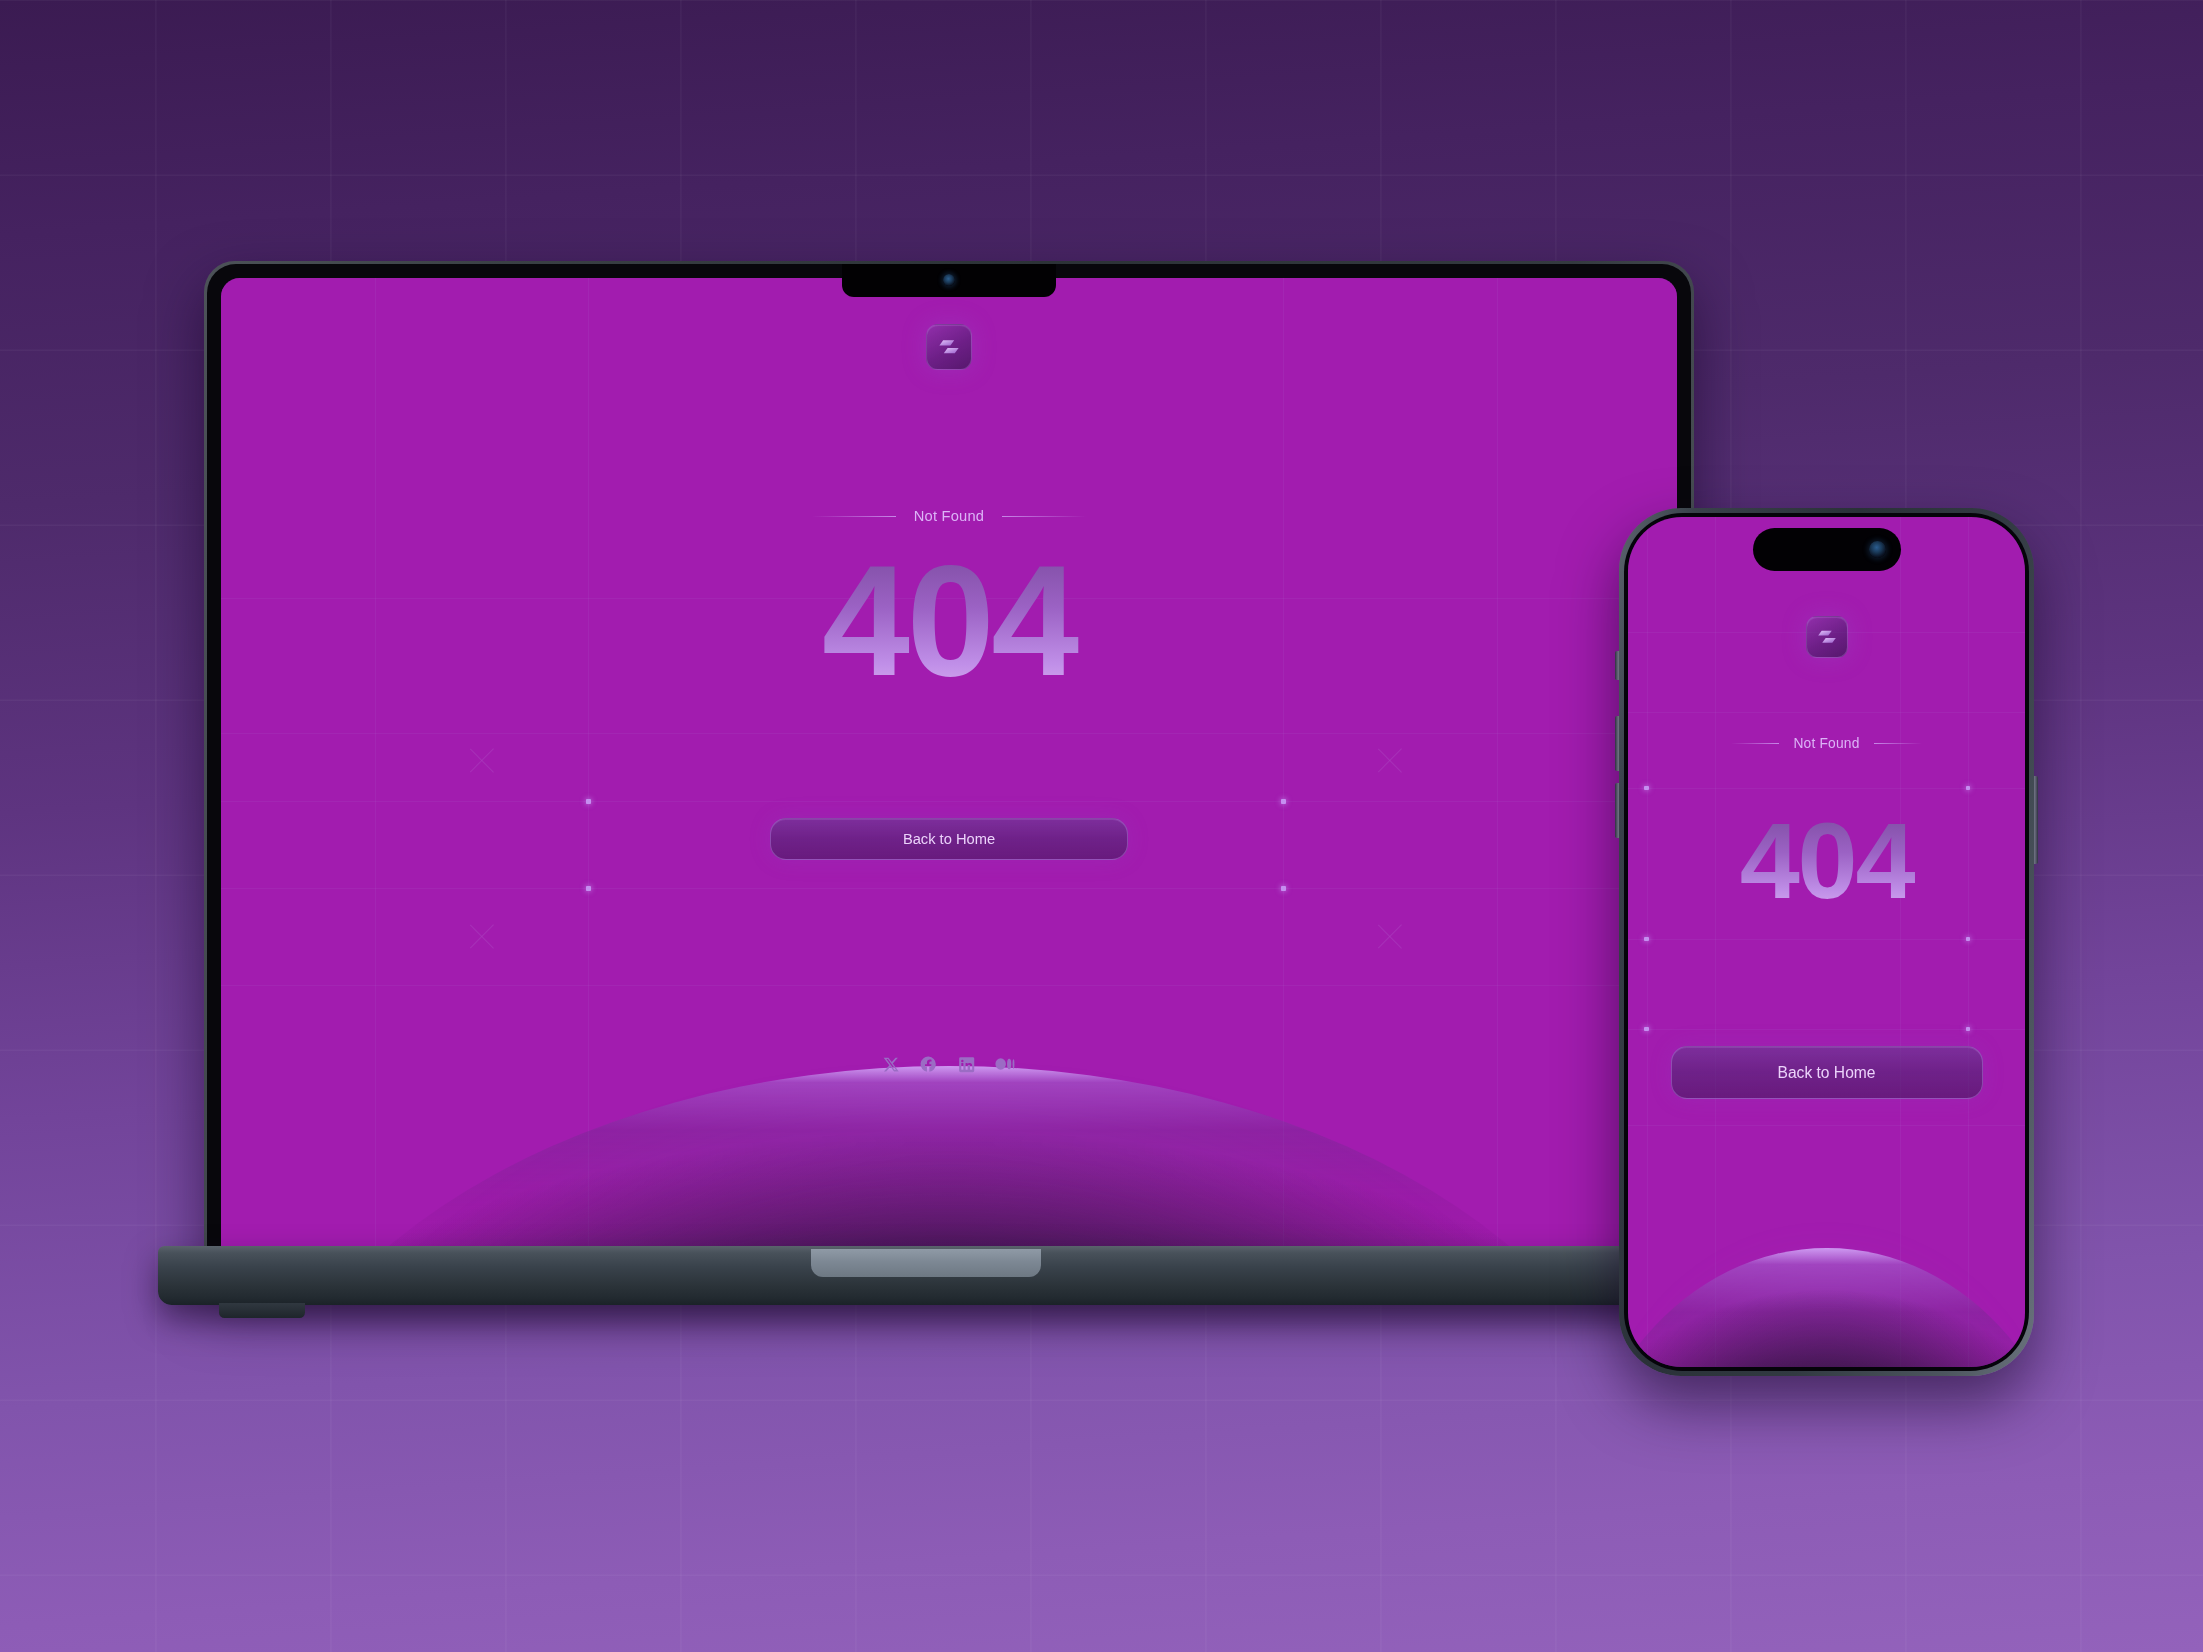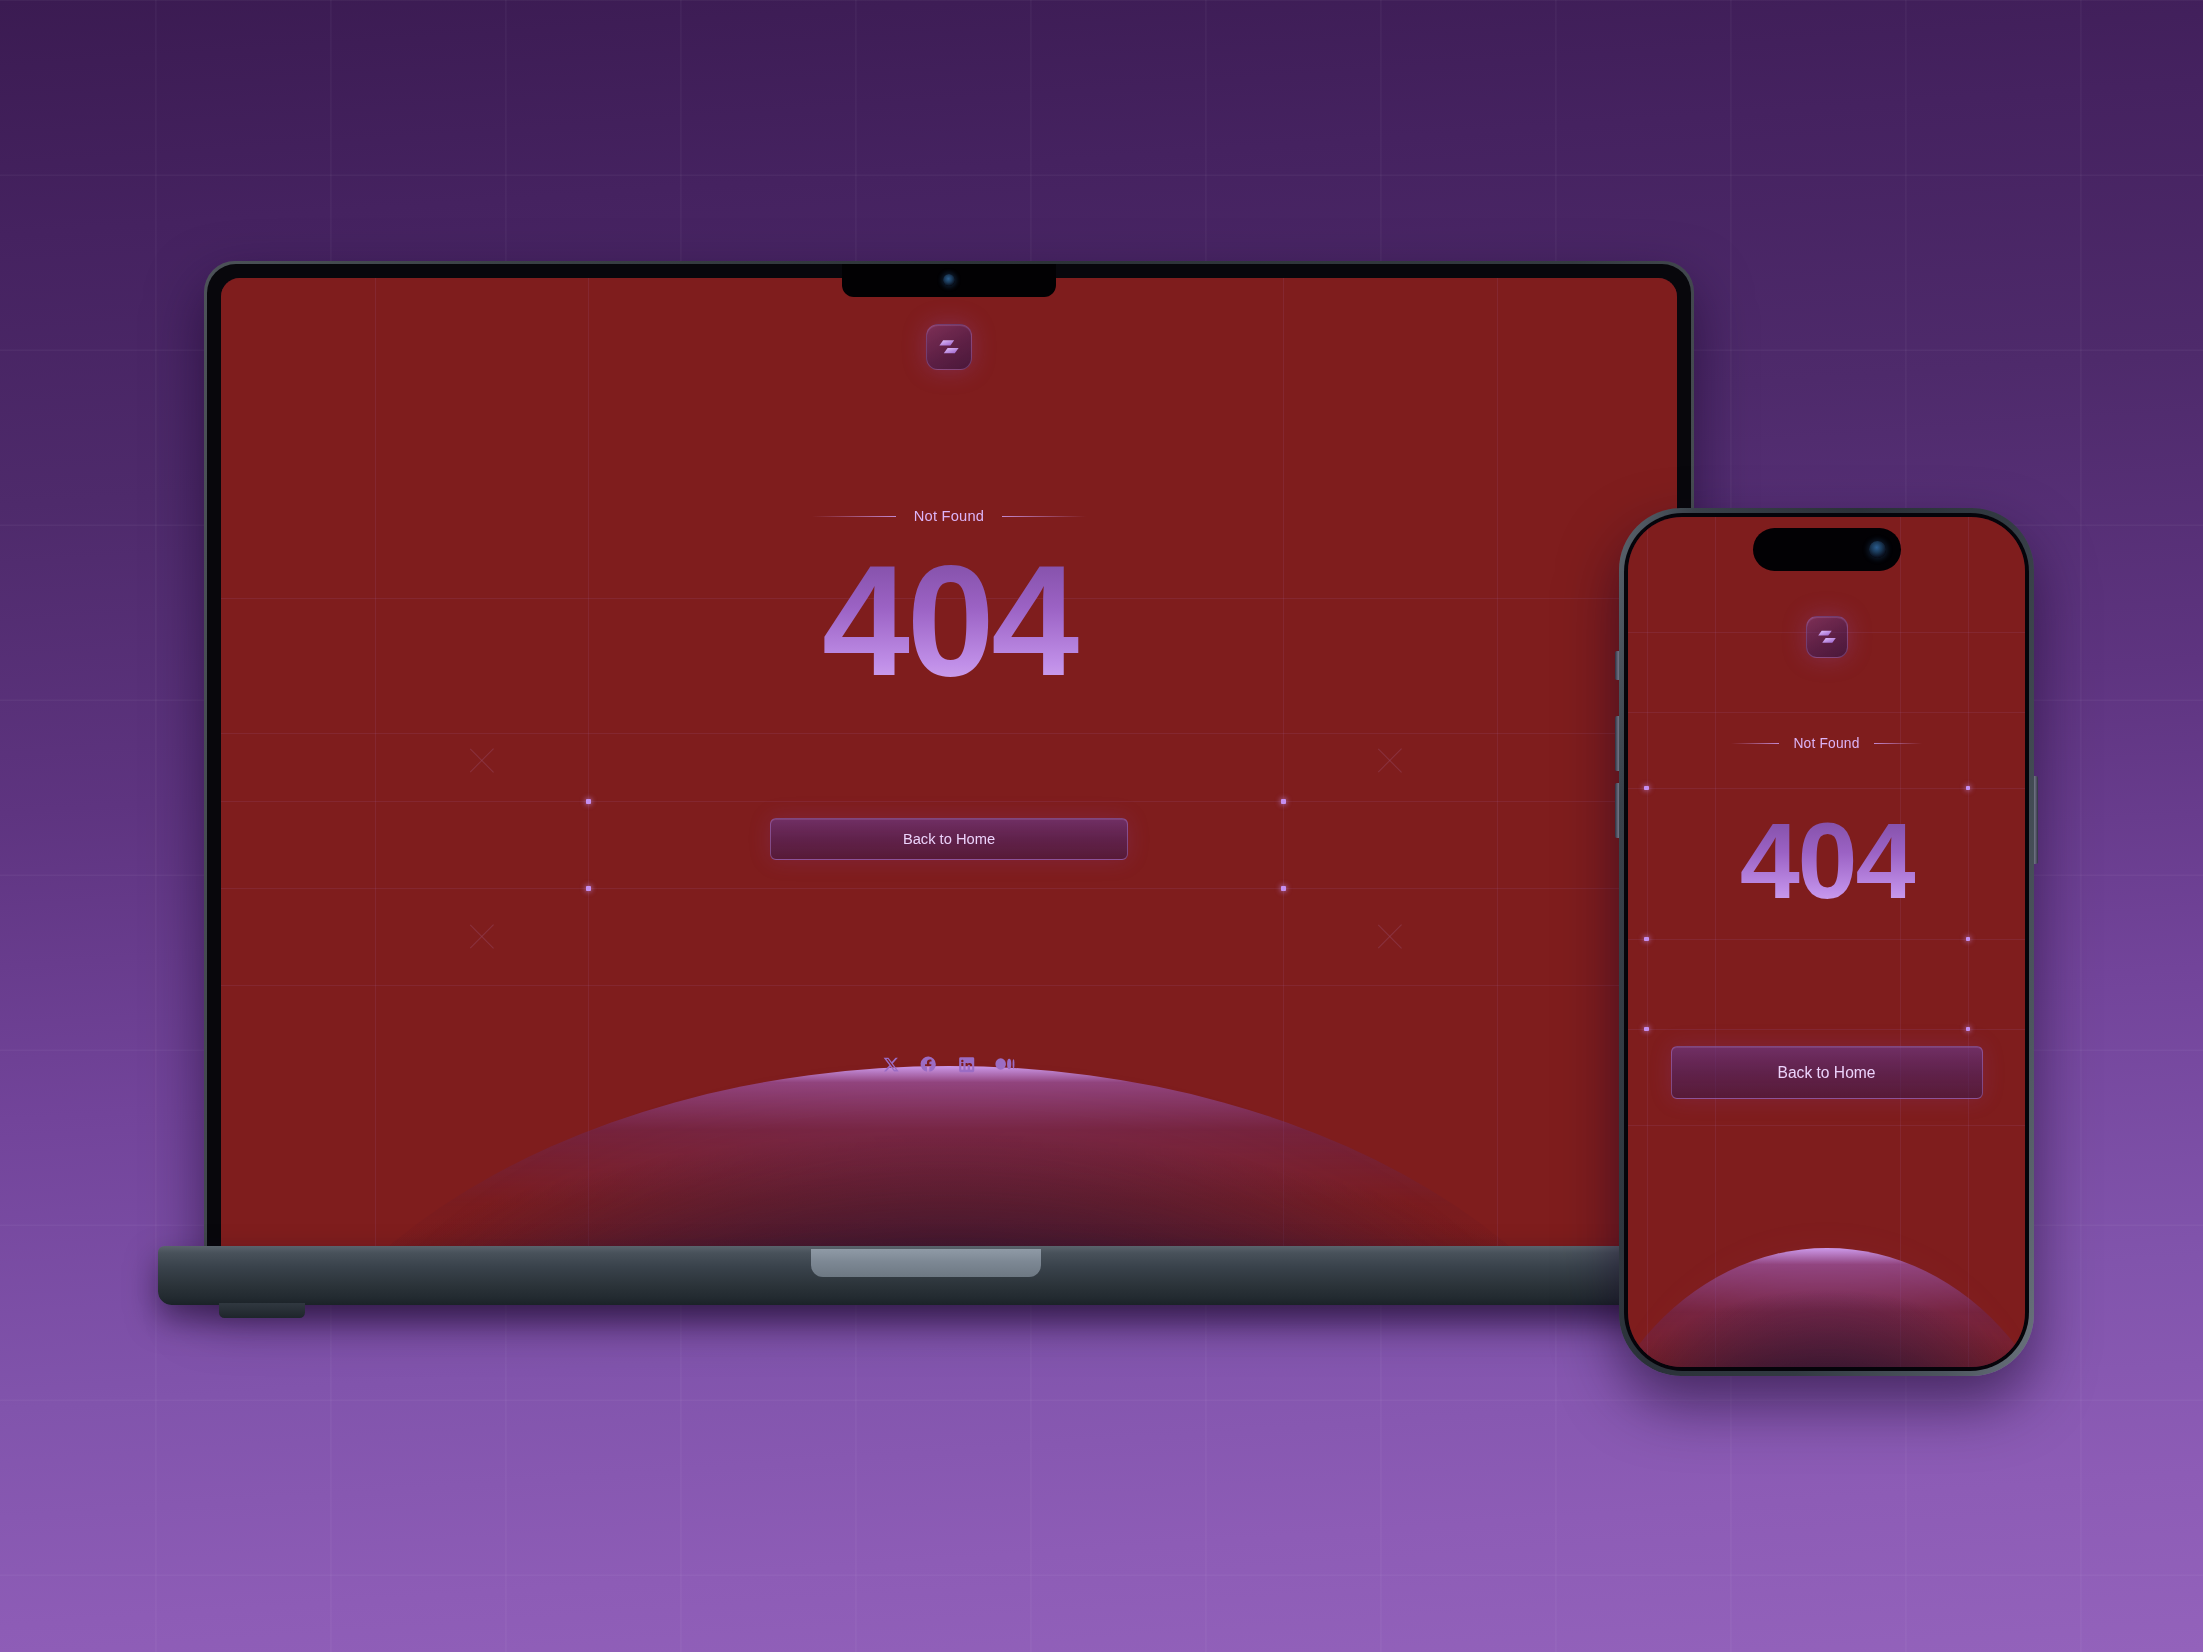--- a/index.html
+++ b/index.html
@@ -77,21 +77,21 @@
     width:214px; height:33px; border-radius:0 0 12px 12px; background:#020103; z-index:9;
   }
   .cam-notch .cam-dot{
     position:absolute; left:50%; top:50%; transform:translate(-50%,-50%);
     width:12px; height:12px; border-radius:50%;
     background:radial-gradient(circle at 45% 40%, #2d5f8e 0%, #1b3a59 38%, #0a1220 70%, #050509 100%);
     box-shadow:0 0 4.6px 1.8px rgba(40,90,140,.30);
   }
 
   
-  .page{ position:absolute; inset:0; background:#7f1d1d; overflow:hidden; }
+  .page{ position:absolute; inset:0; background:#a21caf; overflow:hidden; }
   .page-grid-v{ position:absolute; inset:0; pointer-events:none; }
   .gl{ position:absolute; background:rgba(176,130,214,.10); }
   .glv{ top:0; bottom:0; width:0.9px; }
   .glh{ left:0; right:0; height:0.9px; }
   .node{
     position:absolute; width:5.5px; height:5.5px; margin:-2.8px 0 0 -2.8px;
     background:#c58ff0; border-radius:0.9px;
     box-shadow:0 0 5.5px 0.9px rgba(197,143,240,.55);
   }
   .xmark{
@@ -151,21 +151,21 @@
     position:absolute; left:0; right:0; text-align:center;
     font-weight:700; letter-spacing:-.02em; line-height:1;
     background:linear-gradient(180deg,#7b4a9e 0%, #9b62c4 42%, #c08fe8 78%, #d9afef 100%);
     -webkit-background-clip:text; background-clip:text; color:transparent;
     -webkit-text-fill-color:transparent;
   }
 
   
   .cta{
     position:absolute; left:50%; transform:translateX(-50%);
-    border-radius:6px;
+    border-radius:16px;
     background:linear-gradient(180deg, rgba(103,58,144,.62) 0%, rgba(74,38,110,.58) 48%, rgba(52,25,80,.52) 100%);
     border:0.9px solid rgba(182,134,226,.42);
     box-shadow:0 0 22px rgba(140,80,200,.18), inset 0 0.9px 0 rgba(220,180,250,.14);
     display:flex; align-items:center; justify-content:center;
     color:#ecd3fb; font-weight:500;
   }
 
   
   .socials{
     position:absolute; left:0; right:0; display:flex; align-items:center; justify-content:center;

